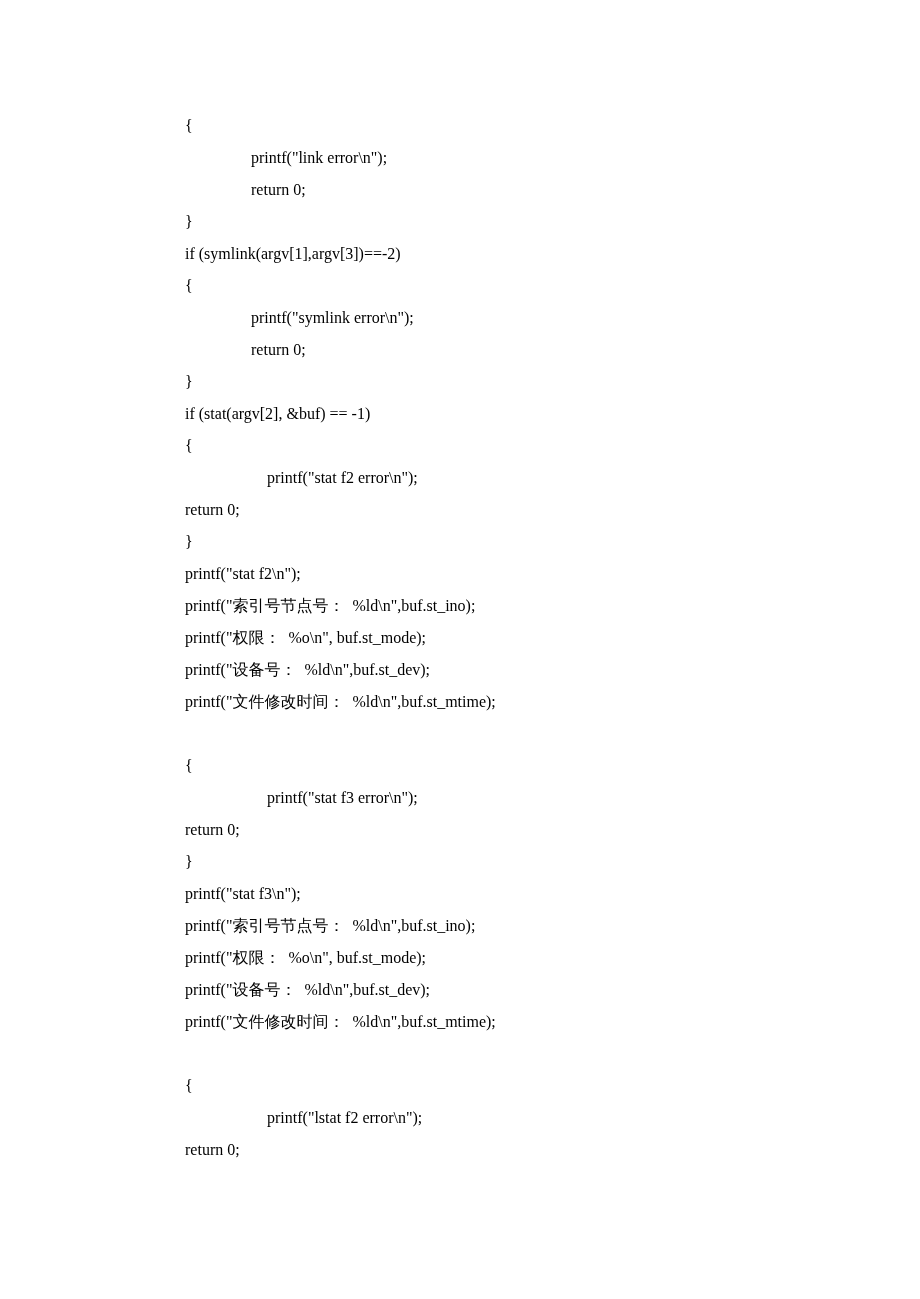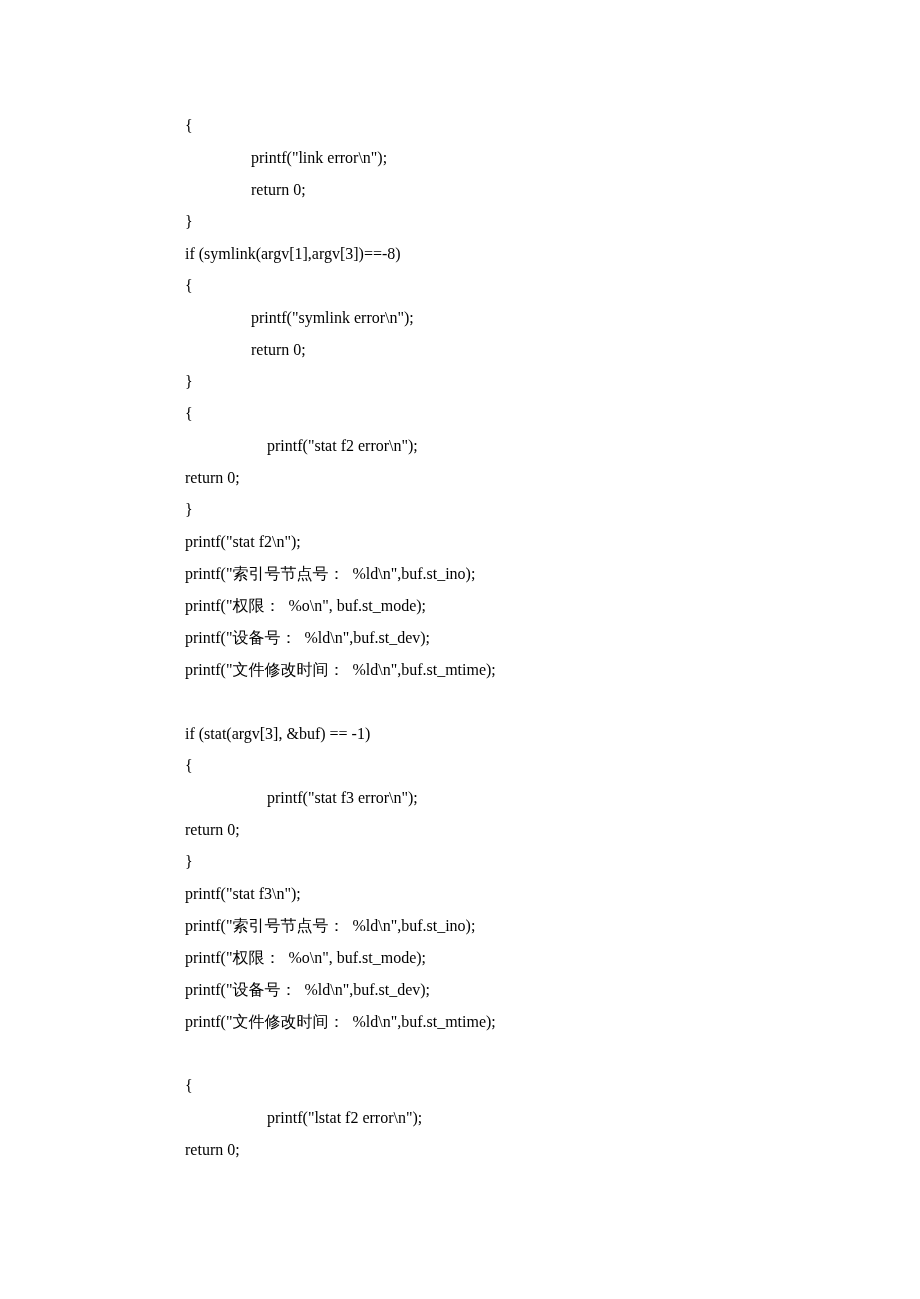--- a/index.html
+++ b/index.html
@@ -26,36 +26,36 @@
   .blank { height: 32px; }
 </style>
 </head>
 <body>
 
 <div class="page">
   <div class="code-line">{</div>
   <div class="code-line indent1">printf("link error\n");</div>
   <div class="code-line indent1">return 0;</div>
   <div class="code-line">}</div>
-  <div class="code-line">if (symlink(argv[1],argv[3])==-8)</div>
+  <div class="code-line">if (symlink(argv[1],argv[3])==-2)</div>
   <div class="code-line">{</div>
   <div class="code-line indent1">printf("symlink error\n");</div>
   <div class="code-line indent1">return 0;</div>
   <div class="code-line">}</div>
+  <div class="code-line">if (stat(argv[2], &amp;buf) == -1)</div>
   <div class="code-line">{</div>
   <div class="code-line indent2">printf("stat f2 error\n");</div>
   <div class="code-line">return 0;</div>
   <div class="code-line">}</div>
   <div class="code-line">printf("stat f2\n");</div>
   <div class="code-line">printf("索引号节点号：  %ld\n",buf.st_ino);</div>
   <div class="code-line">printf("权限：  %o\n", buf.st_mode);</div>
   <div class="code-line">printf("设备号：  %ld\n",buf.st_dev);</div>
   <div class="code-line">printf("文件修改时间：  %ld\n",buf.st_mtime);</div>
   <div class="blank"></div>
-  <div class="code-line">if (stat(argv[3], &amp;buf) == -1)</div>
   <div class="code-line">{</div>
   <div class="code-line indent2">printf("stat f3 error\n");</div>
   <div class="code-line">return 0;</div>
   <div class="code-line">}</div>
   <div class="code-line">printf("stat f3\n");</div>
   <div class="code-line">printf("索引号节点号：  %ld\n",buf.st_ino);</div>
   <div class="code-line">printf("权限：  %o\n", buf.st_mode);</div>
   <div class="code-line">printf("设备号：  %ld\n",buf.st_dev);</div>
   <div class="code-line">printf("文件修改时间：  %ld\n",buf.st_mtime);</div>
   <div class="blank"></div>

